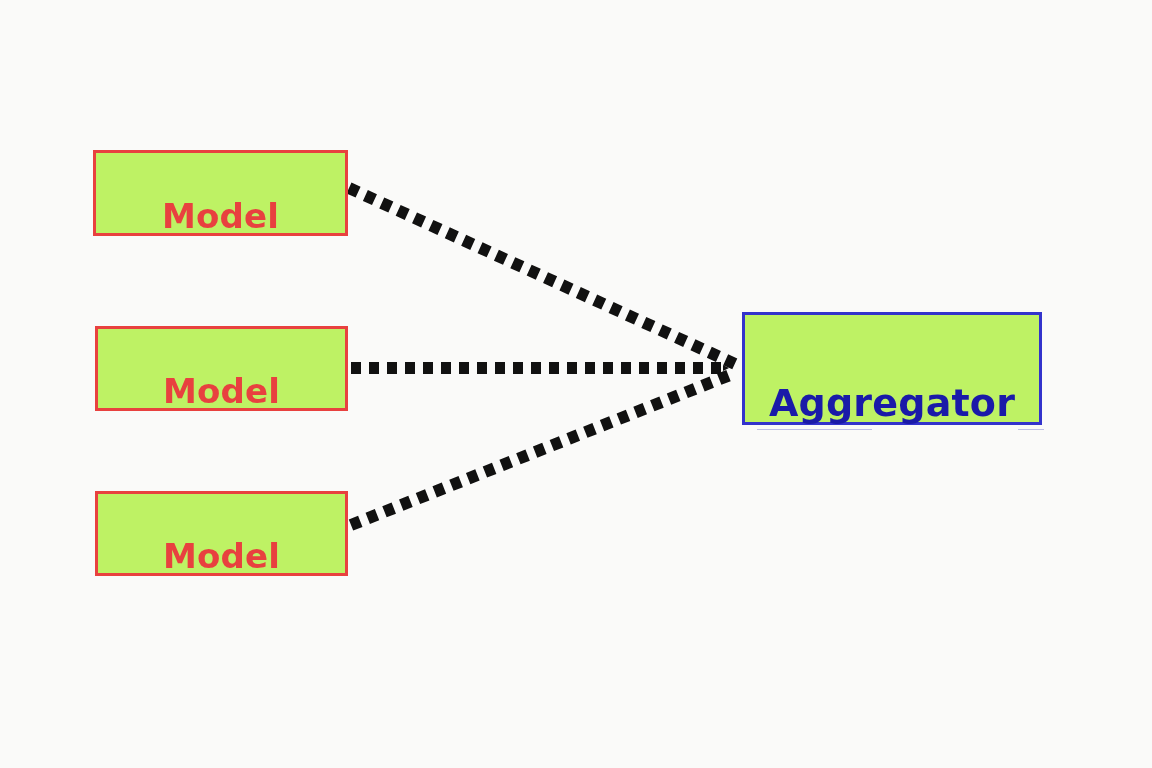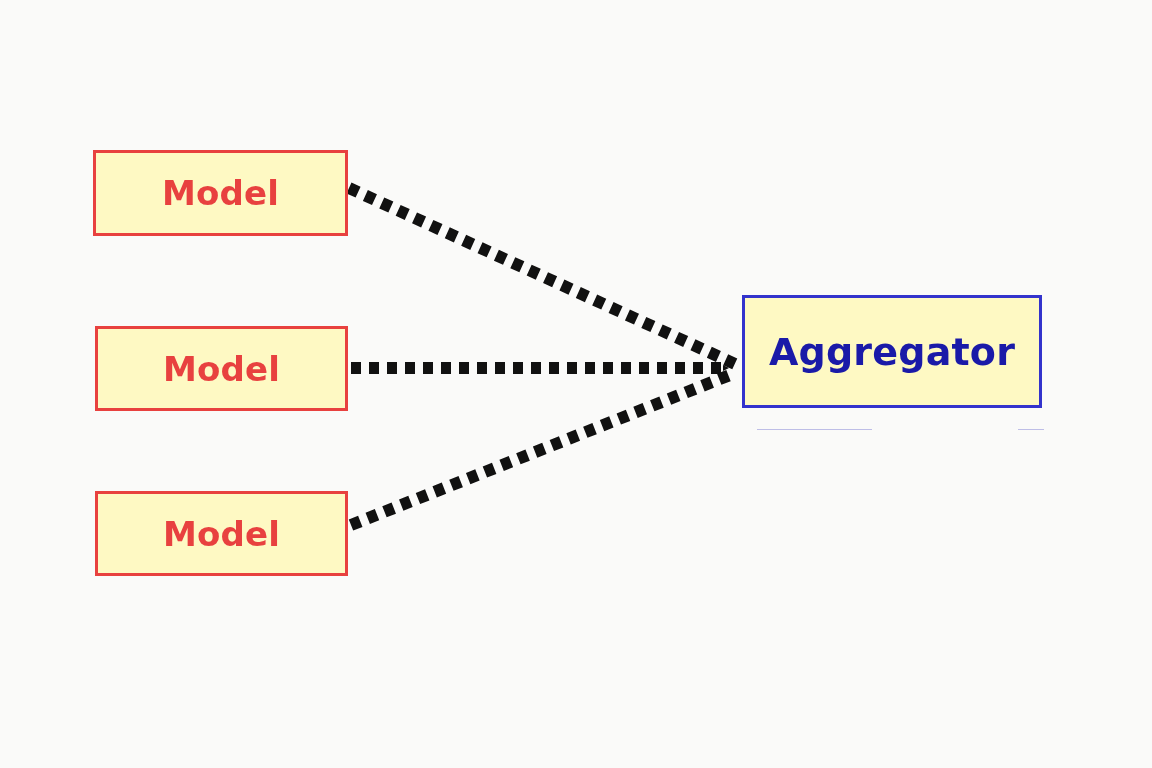--- a/index.html
+++ b/index.html
@@ -24,23 +24,23 @@
     left: 0;
     top: 0;
     width: 1152px;
     height: 768px;
     pointer-events: none;
   }
   .node {
     position: absolute;
     box-sizing: border-box;
     display: flex;
-    align-items: center;
+    align-items: flex-end;
     justify-content: center;
-    background: #fef9c3;
+    background: #bef264;
   }
   .node-model {
     border: 3px solid #E8413F;
   }
   .node-model .node-label {
     color: #E8413F;
     font-size: 34px;
     font-weight: bold;
     letter-spacing: 0.2px;
     line-height: 1;
@@ -60,21 +60,21 @@
   
   .agg-underline {
     position: absolute;
     background: #8C8CD8;
     opacity: 0.55;
     height: 1px;
   }
   .model-1 { left: 93px;  top: 150px; width: 255px; height: 86px; }
   .model-2 { left: 95px;  top: 326px; width: 253px; height: 85px; }
   .model-3 { left: 95px;  top: 491px; width: 253px; height: 85px; }
-  .agg-1   { left: 742px; top: 295px; width: 300px; height: 113px; }
+  .agg-1   { left: 742px; top: 312px; width: 300px; height: 113px; }
 </style>
 </head>
 <body>
 
 <div id="canvas">
 
   <svg id="edge-layer" width="1152" height="768" viewBox="0 0 1152 768" xmlns="http://www.w3.org/2000/svg">
 
     <defs>
       <marker id="arrow-end" markerWidth="7" markerHeight="7" refX="5.5" refY="3.2" orient="auto" markerUnits="userSpaceOnUse">

